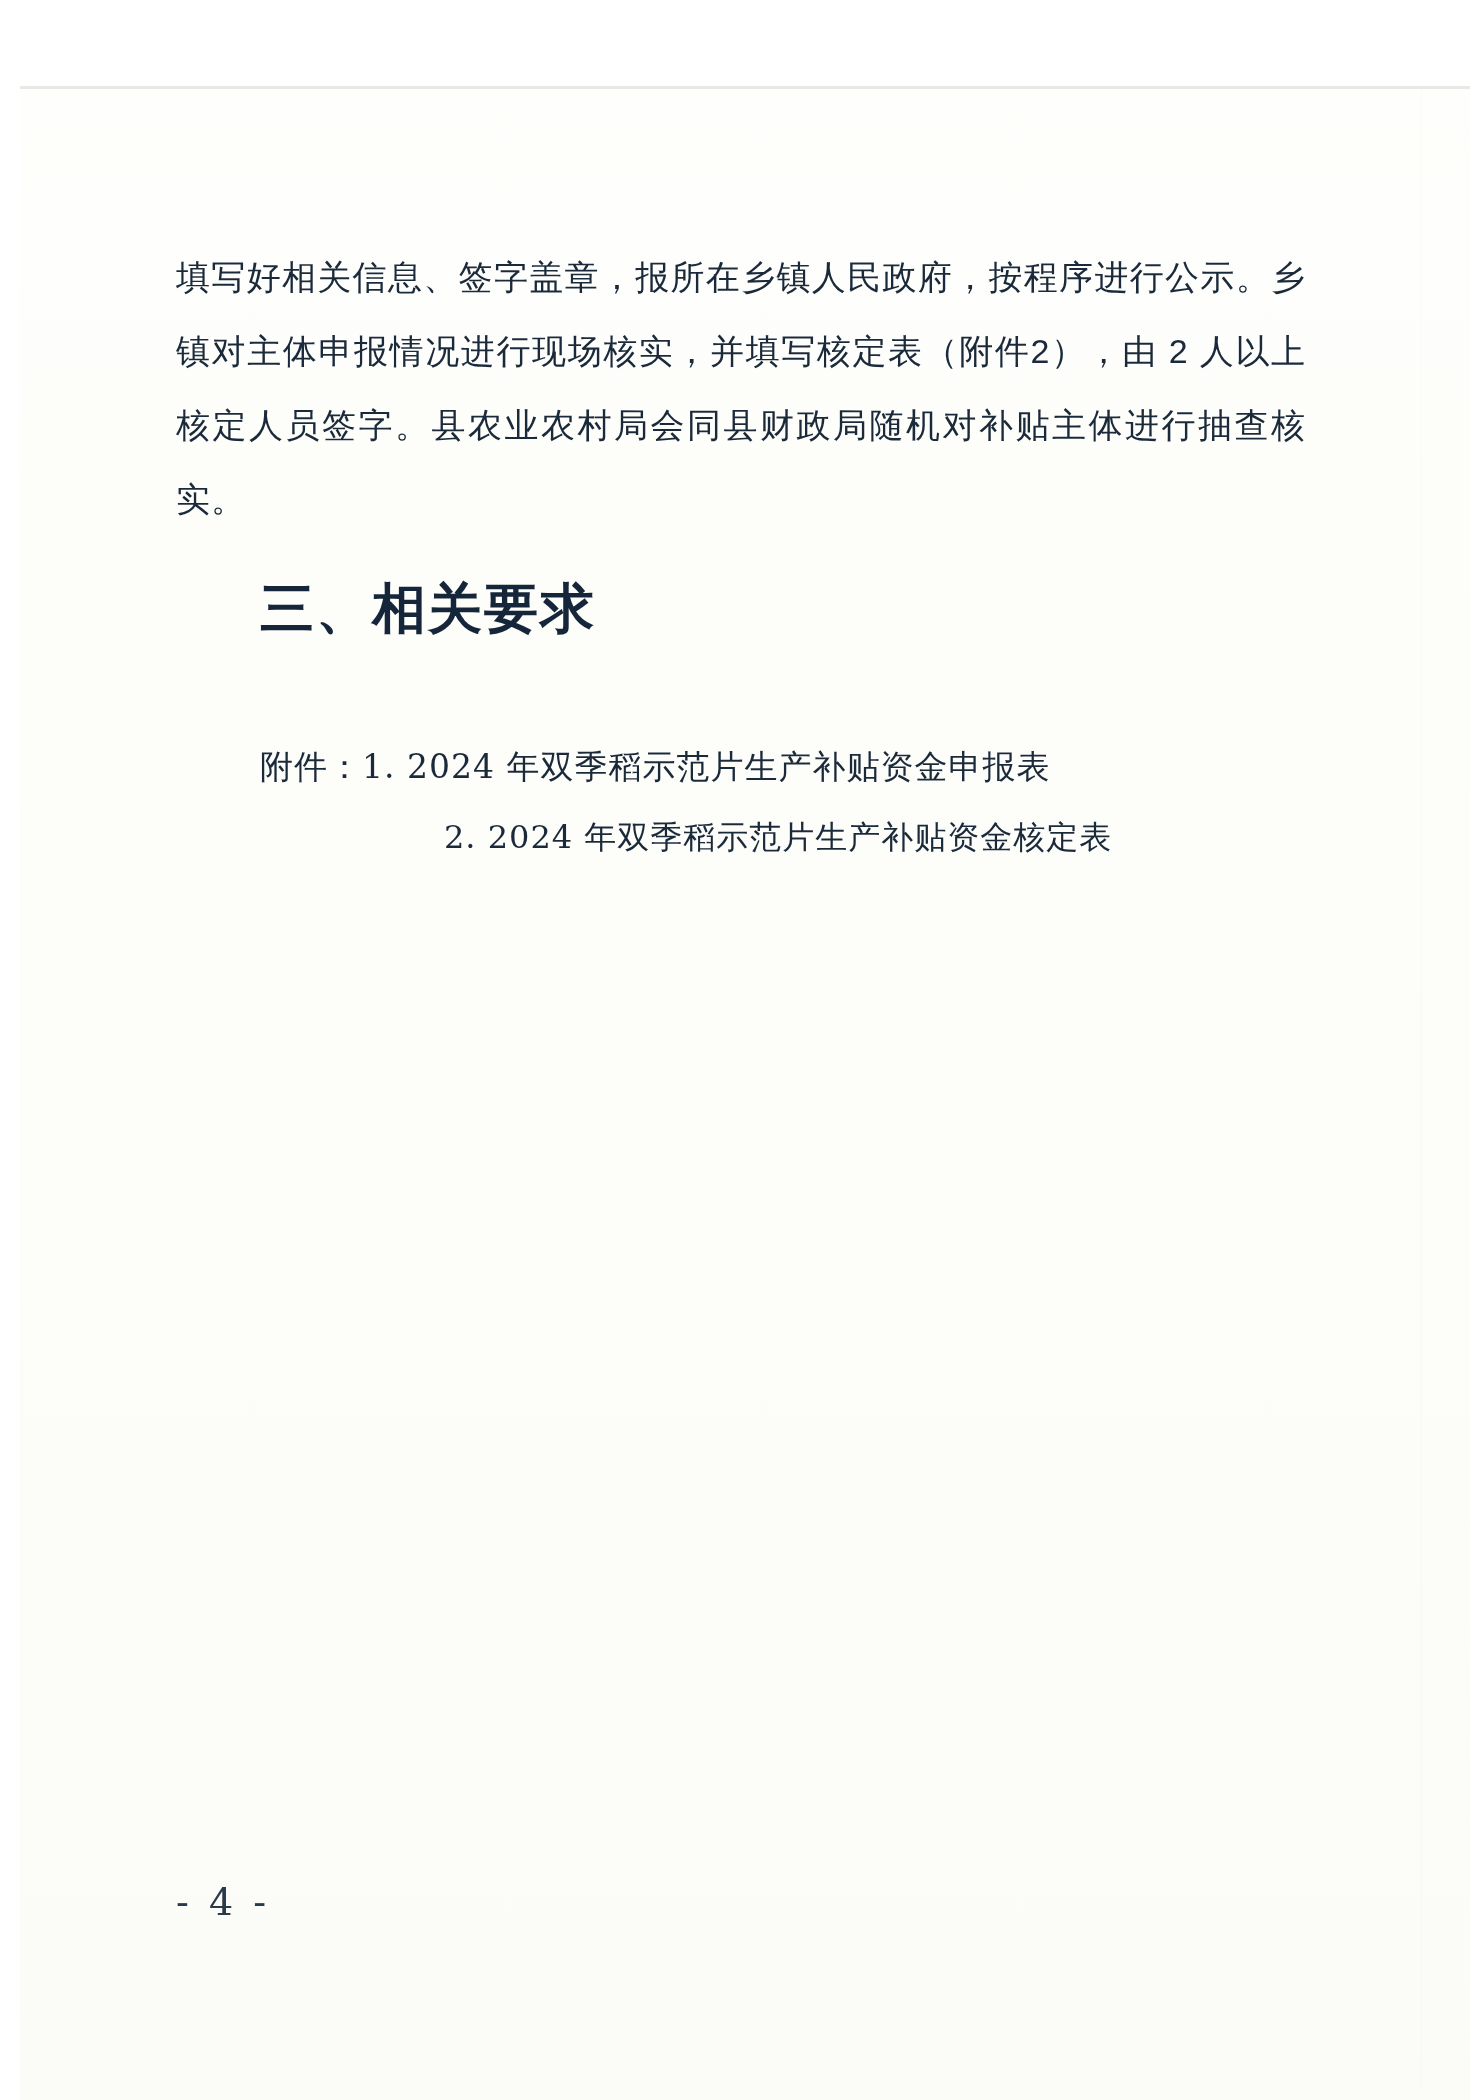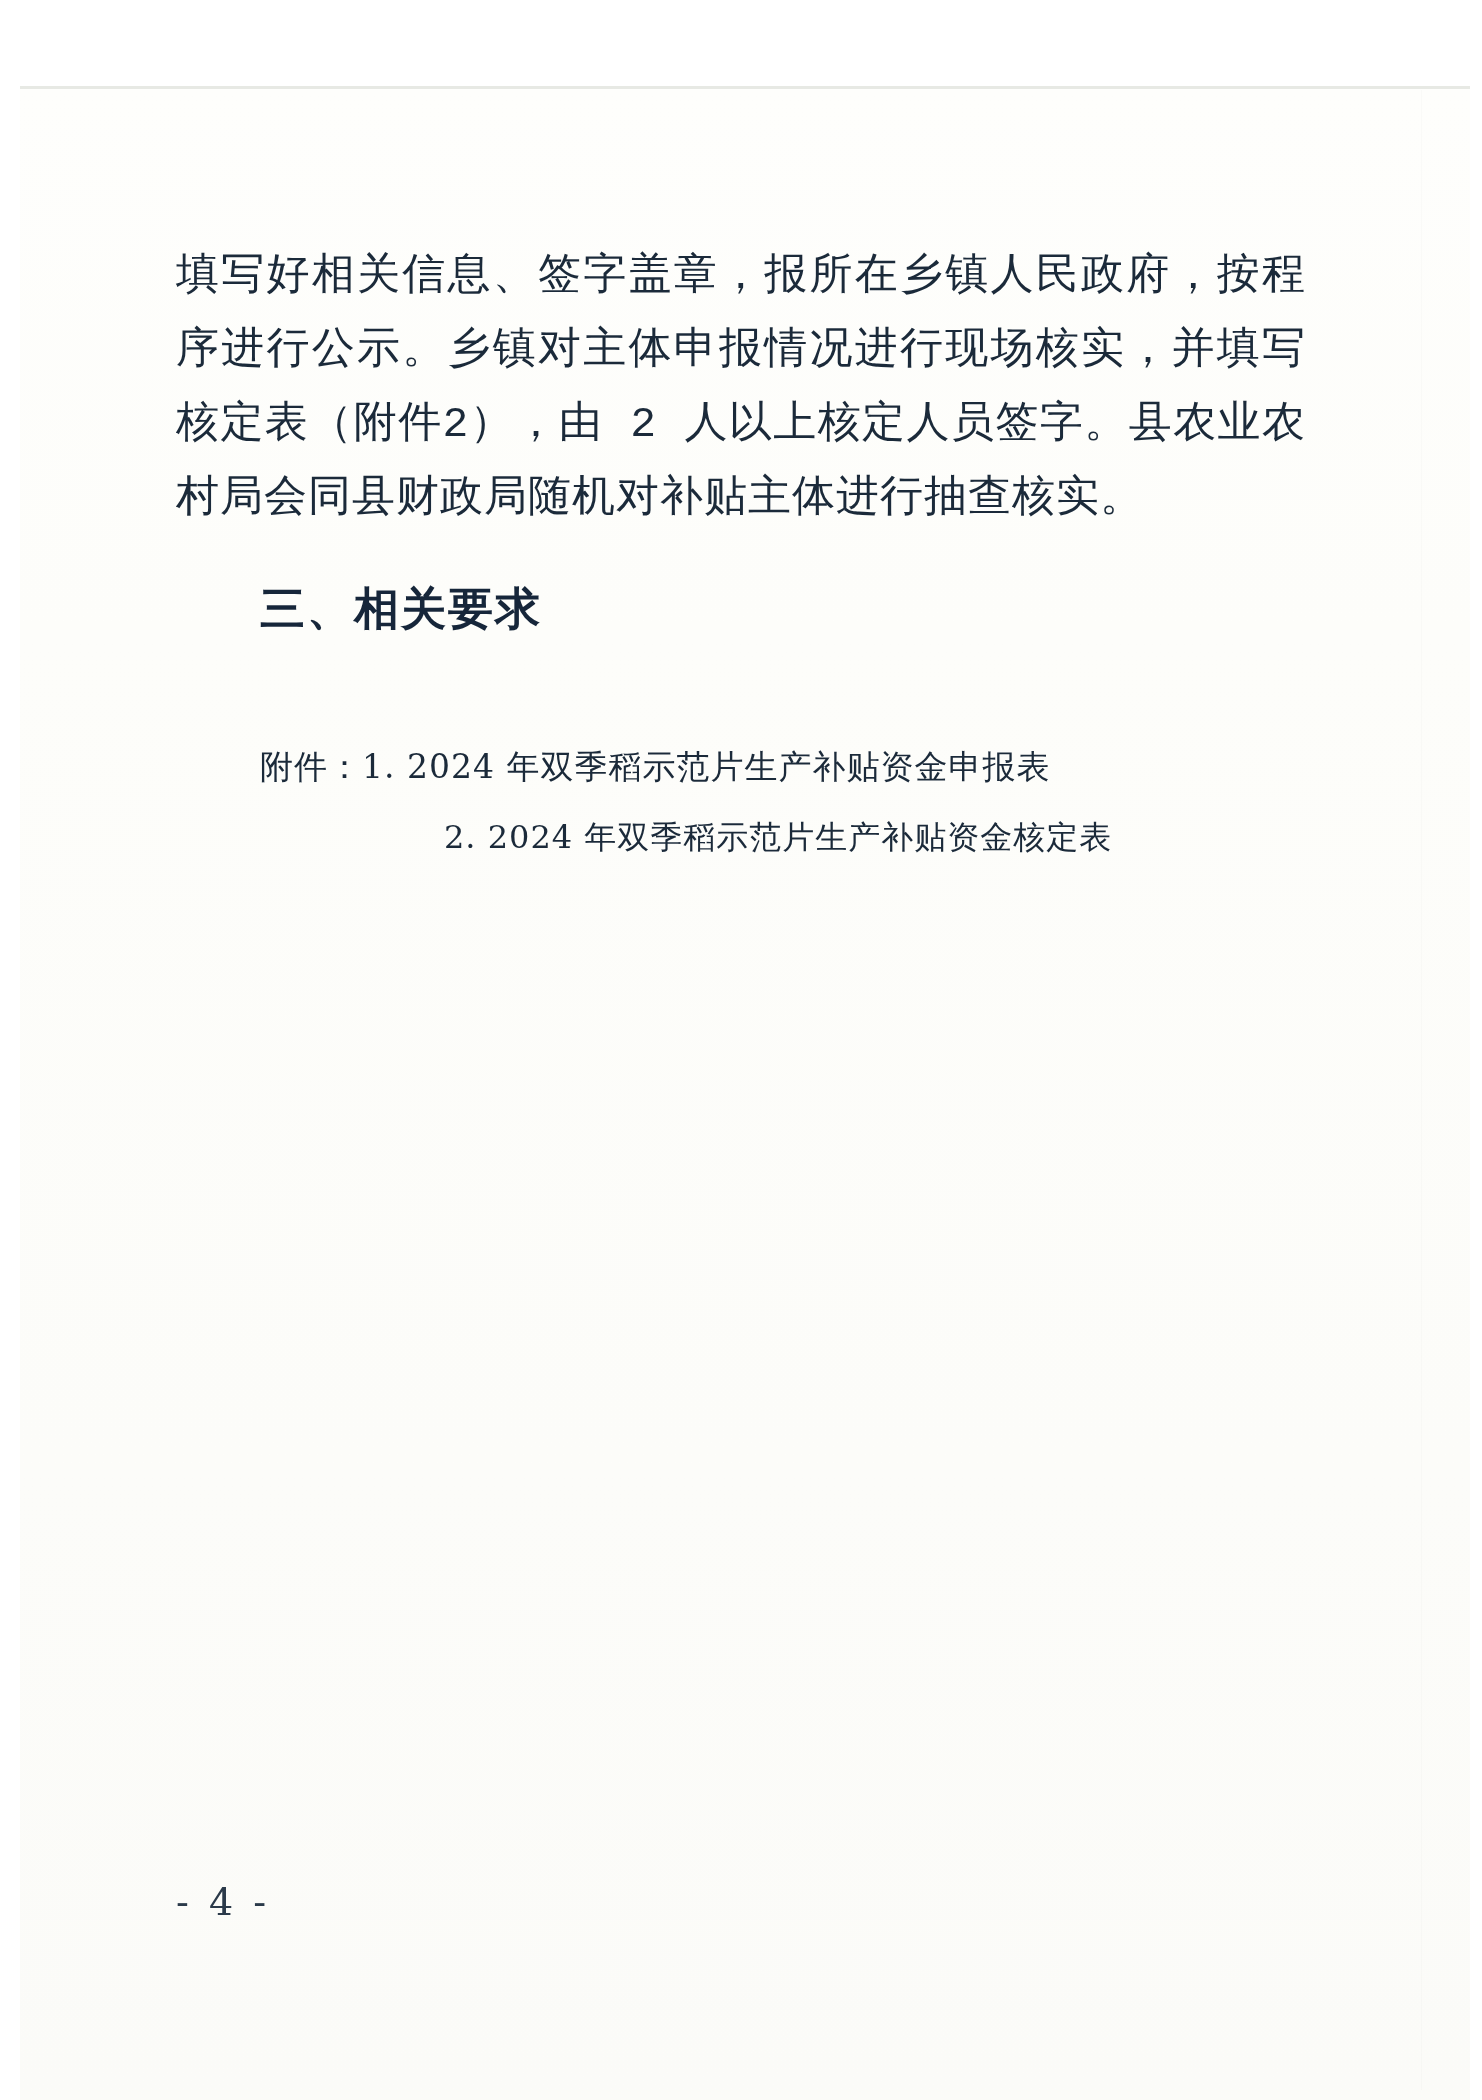--- a/index.html
+++ b/index.html
@@ -58,35 +58,35 @@
     background: #ffffff;
   }
   .content {
     position: absolute;
     left: 176px;
     top: 240px;
     width: 1130px;
   }
   p.body-par {
     margin: 0 0 0 0;
-    font-size: 43px;
+    font-size: 34px;
     line-height: 74px;
     color: #1b2a3a;
     text-align: justify;
     text-justify: inter-ideograph;
     letter-spacing: 1px;
-    font-family: Liberation Mono, monospace;
+    font-family: Liberation Sans, sans-serif;
   }
   p.indent {
     text-indent: 84px;
   }
   .gap-sm { height: 6px; }
   .section-head {
     margin: 30px 0 10px 0;
-    font-size: 45px;
+    font-size: 54px;
     line-height: 74px;
     color: #16263a;
     font-weight: 700;
     text-indent: 84px;
     letter-spacing: 2px;
     font-family: "DejaVu Sans", "Liberation Sans", sans-serif;
   }
   .attach-block {
     margin-top: 86px;
   }

